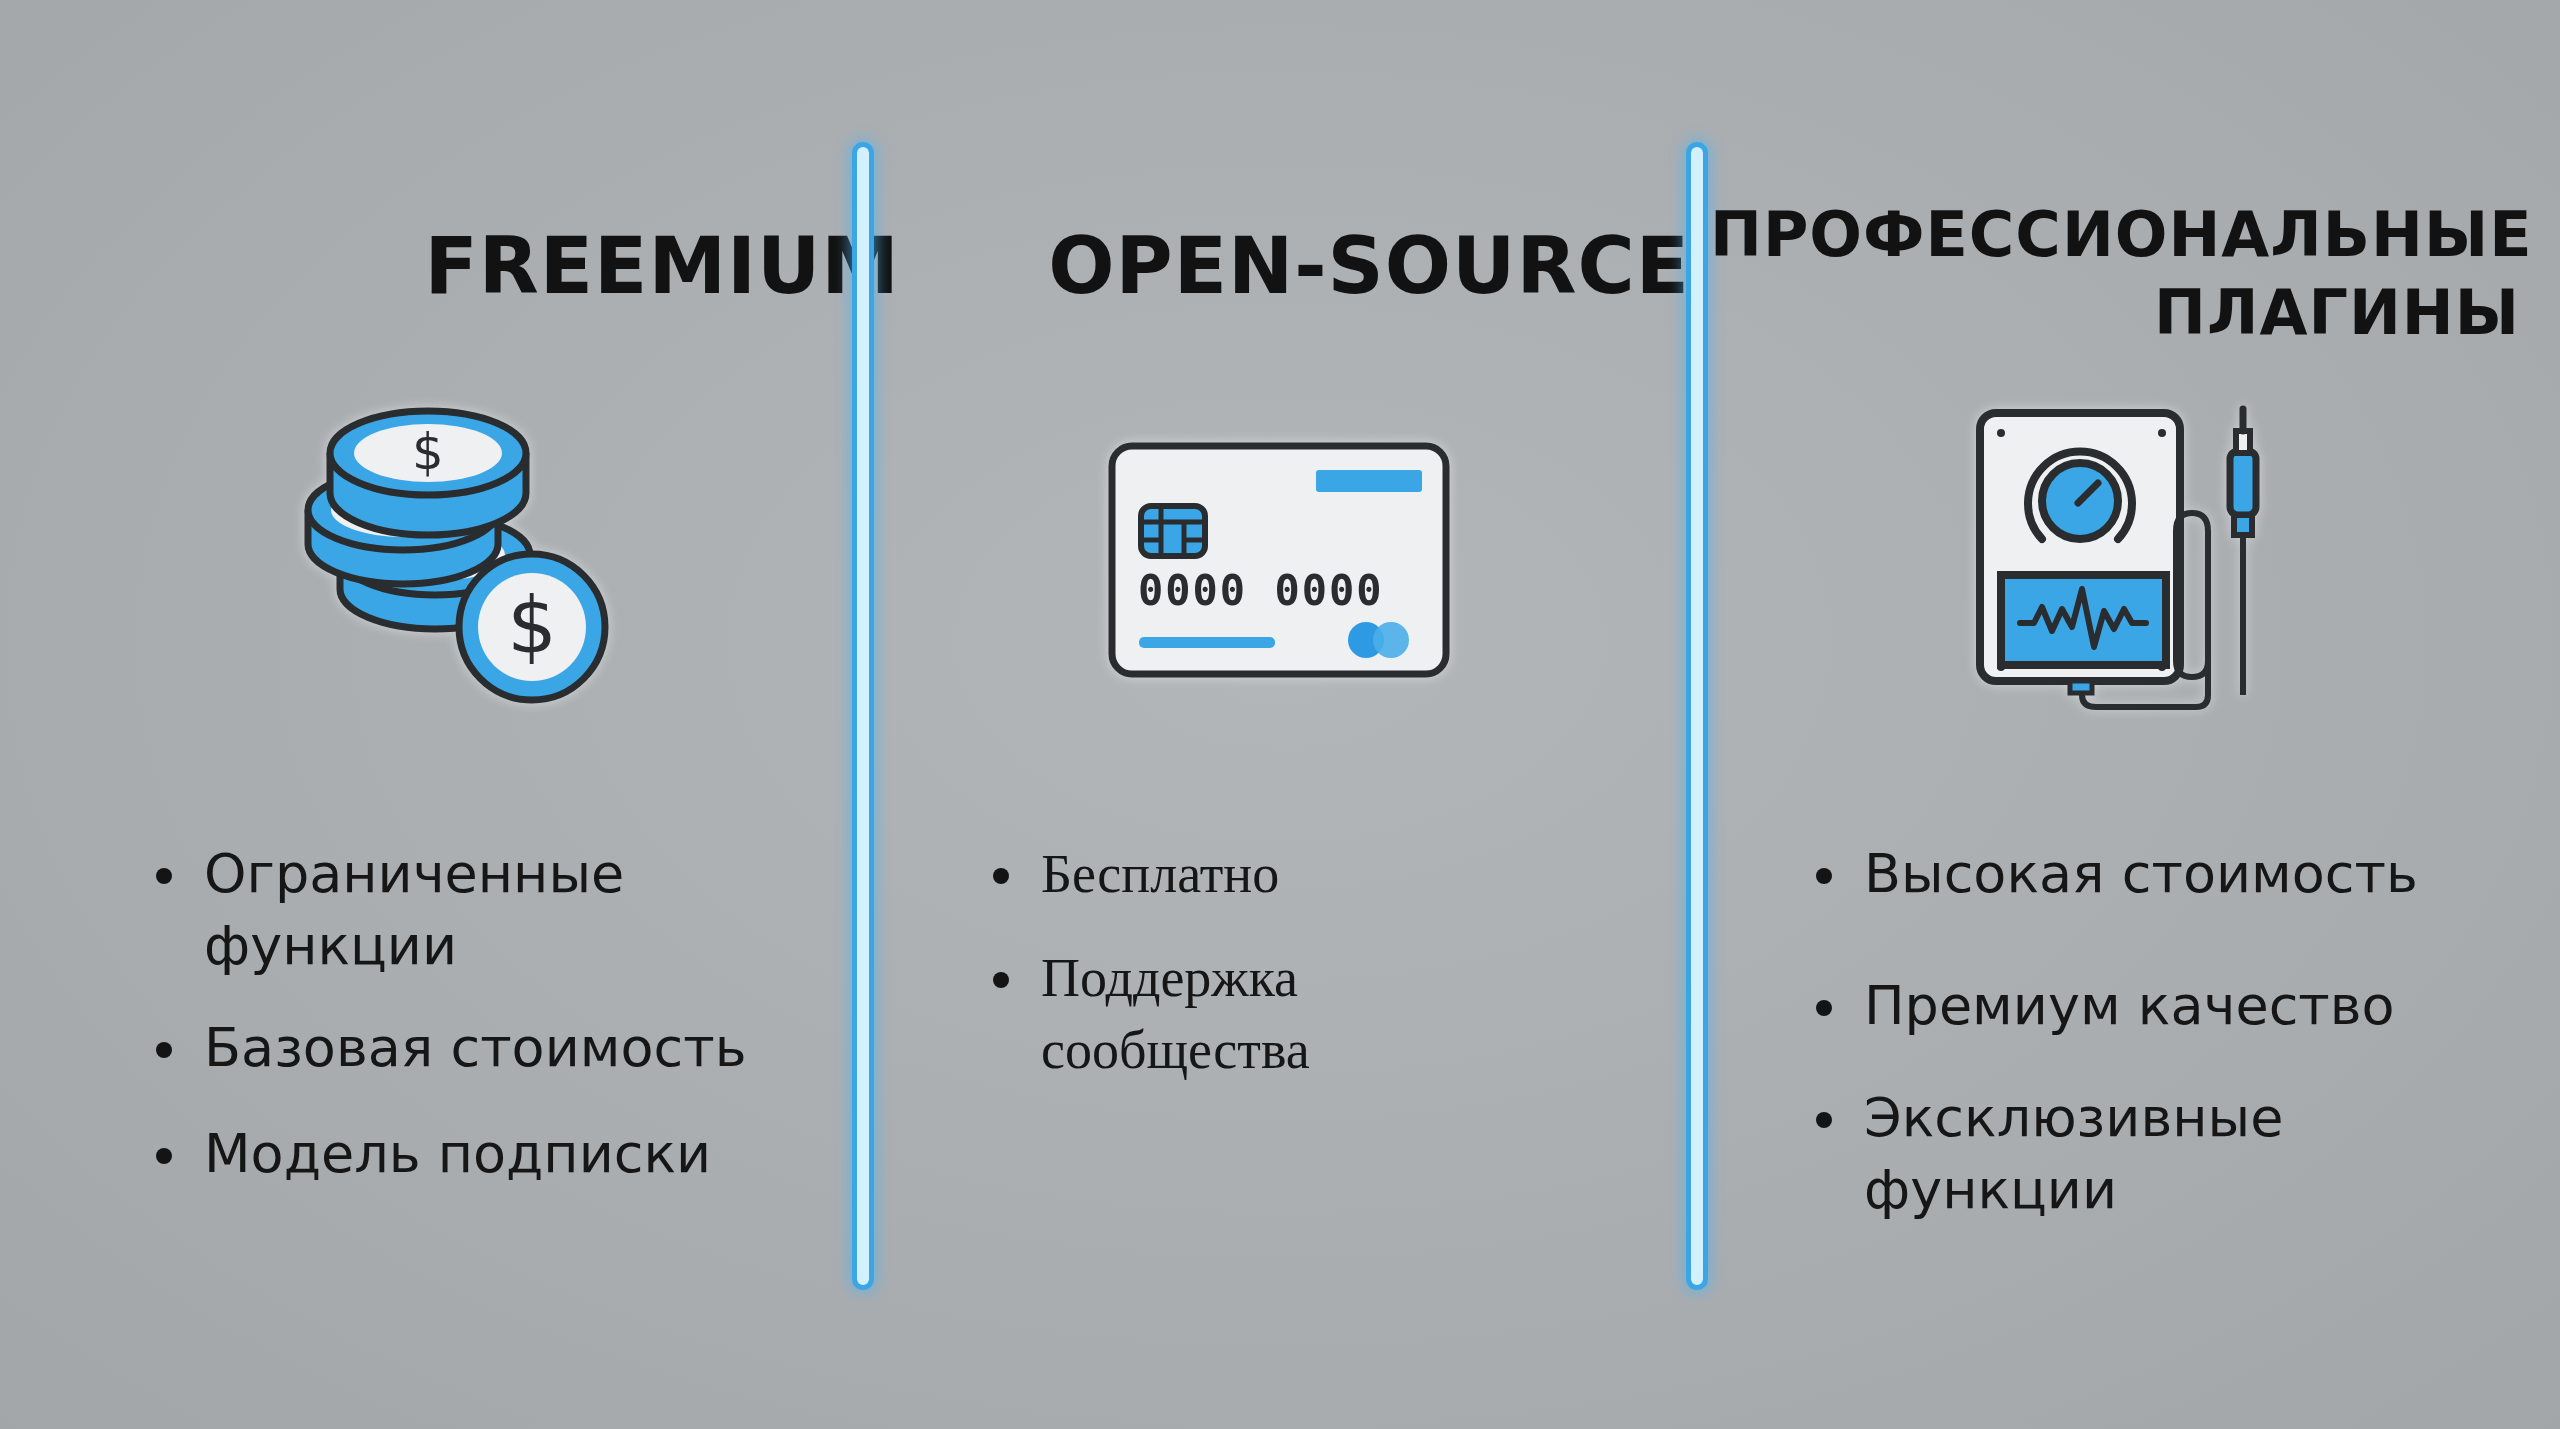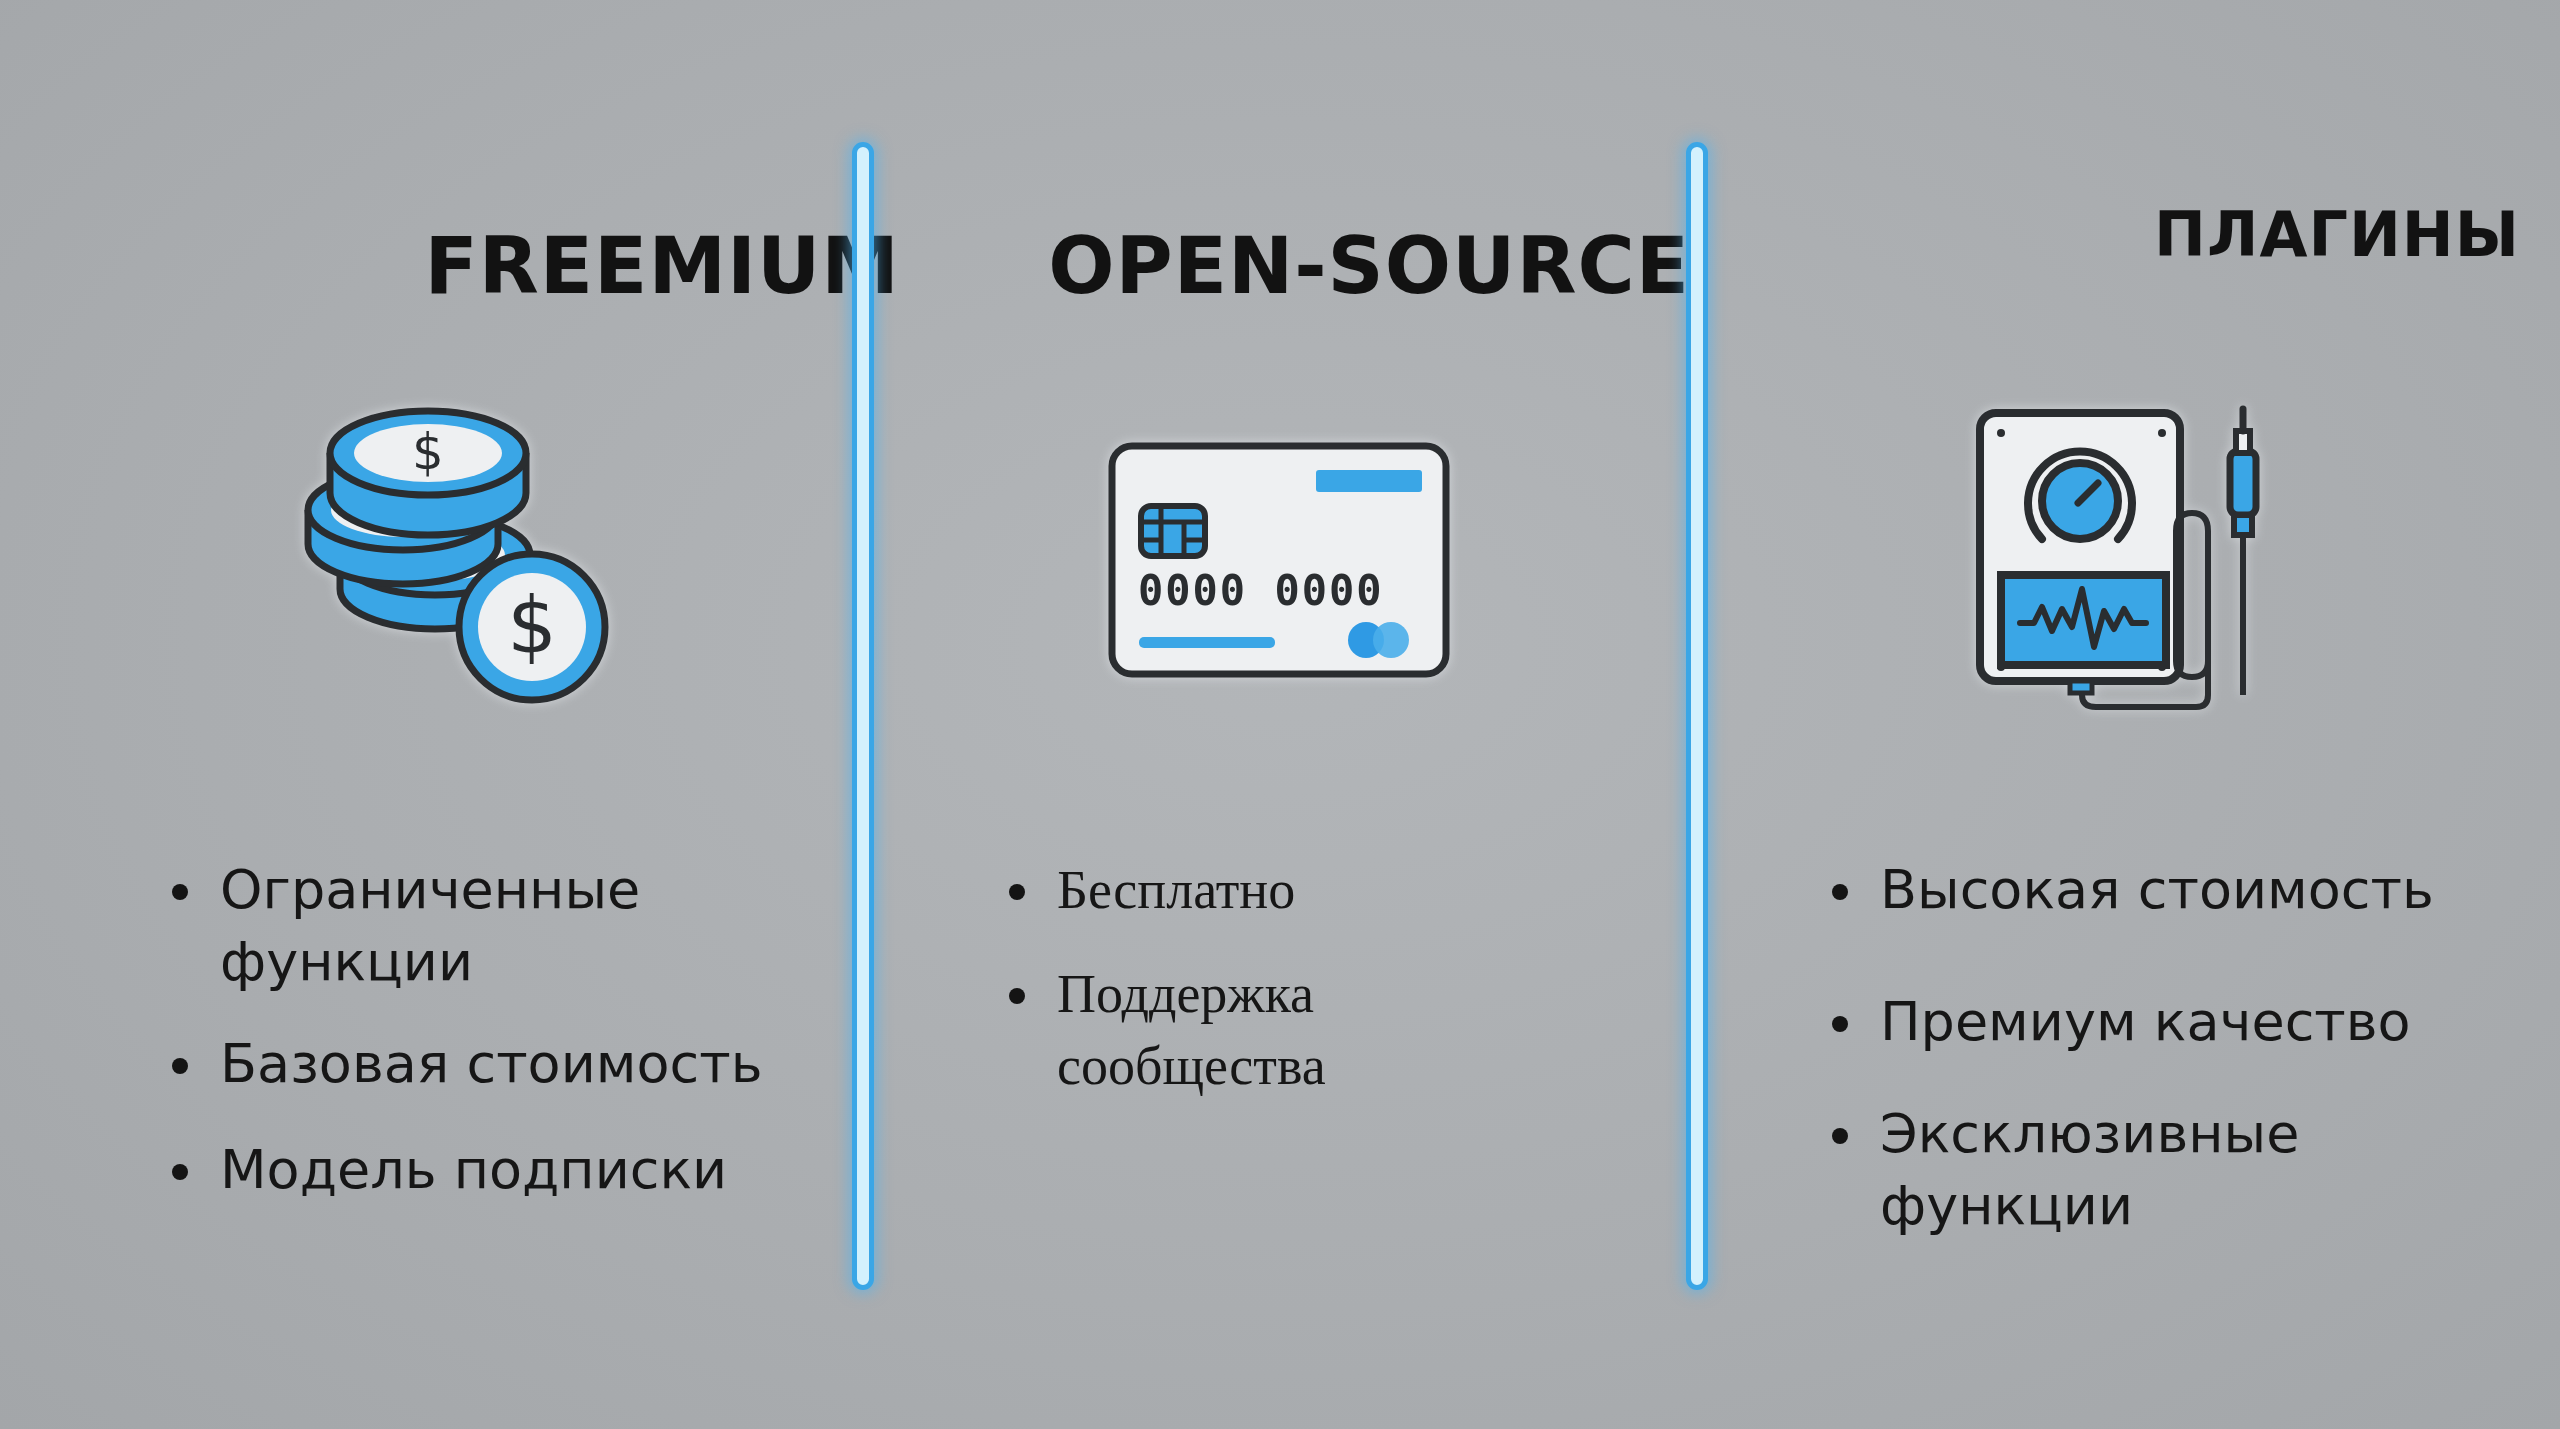--- a/index.html
+++ b/index.html
@@ -36,21 +36,21 @@
     }
     .icon-wrap svg {
       display: block;
       width: 100%;
       height: 100%;
       filter: drop-shadow(0 0 6px rgba(240,244,248,0.55));
     }
     .bullets {
       position: absolute;
       list-style: none;
-      margin: 16px;
+      margin: 0;
       padding: 0;
       font-family: "DejaVu Sans", sans-serif;
       font-size: 54px;
       line-height: 72px;
       color: #161616;
     }
     .bullets li {
       position: relative;
       padding-left: 54px;
     }
@@ -133,20 +133,21 @@
   <ul class="bullets" style="left:107px; top:838px; width:660px;font-family:Liberation Serif, serif;">
     <li>Бесплатно</li>
     <li style="margin-top:32px; width:400px;">Поддержка сообщества</li>
   </ul>
 </section>
 
 <div class="divider" style="left:1686px; top:142px; height:1148px;"></div>
 
 <section class="column" style="left:1710px; width:850px;">
   <div class="col-title" style="top:196px; left:0; width:810px; font-size:62px; line-height:78px;">
+    <div>ПРОФЕССИОНАЛЬНЫЕ</div>
     <div>ПЛАГИНЫ</div>
   </div>
 
   <div class="icon-wrap" style="left:250px; top:405px; width:305px; height:310px;">
     <svg viewBox="0 0 305 310">
 
       <rect x="20" y="8" width="200" height="268" rx="16" fill="#eef0f2" stroke="#2a2d30" stroke-width="8"></rect>
       <circle cx="41" cy="28" r="4" fill="#2a2d30"></circle>
       <circle cx="202" cy="28" r="4" fill="#2a2d30"></circle>
       <circle cx="41" cy="262" r="4" fill="#2a2d30"></circle>

